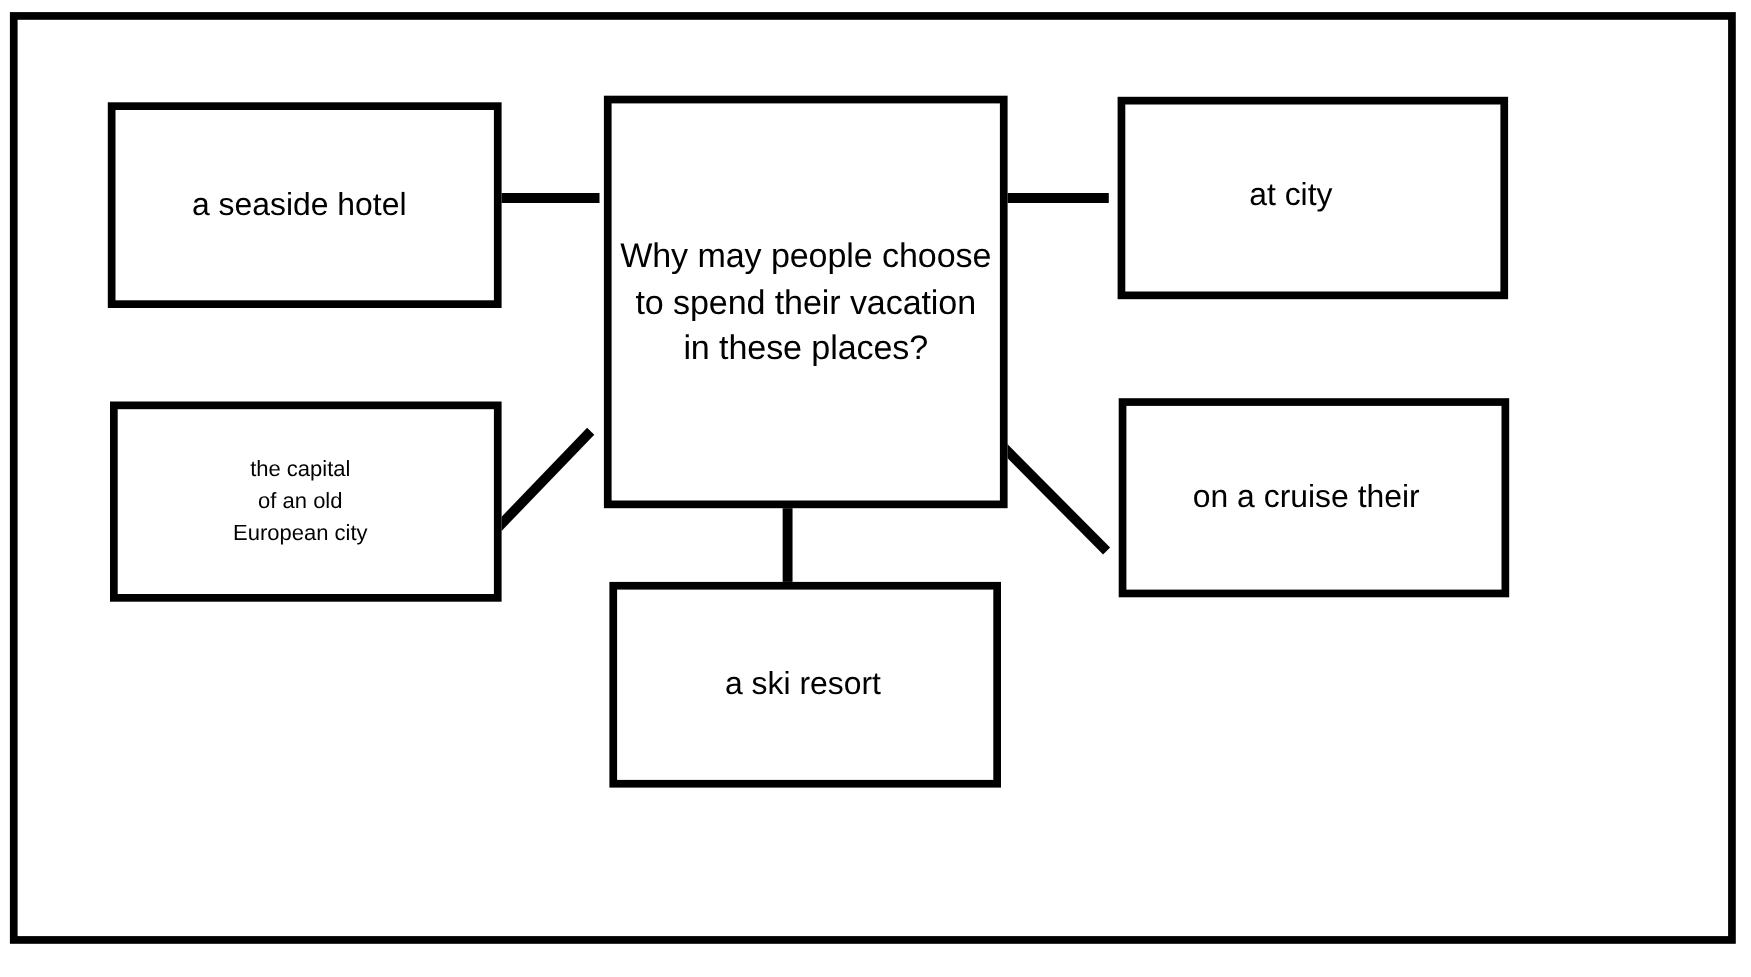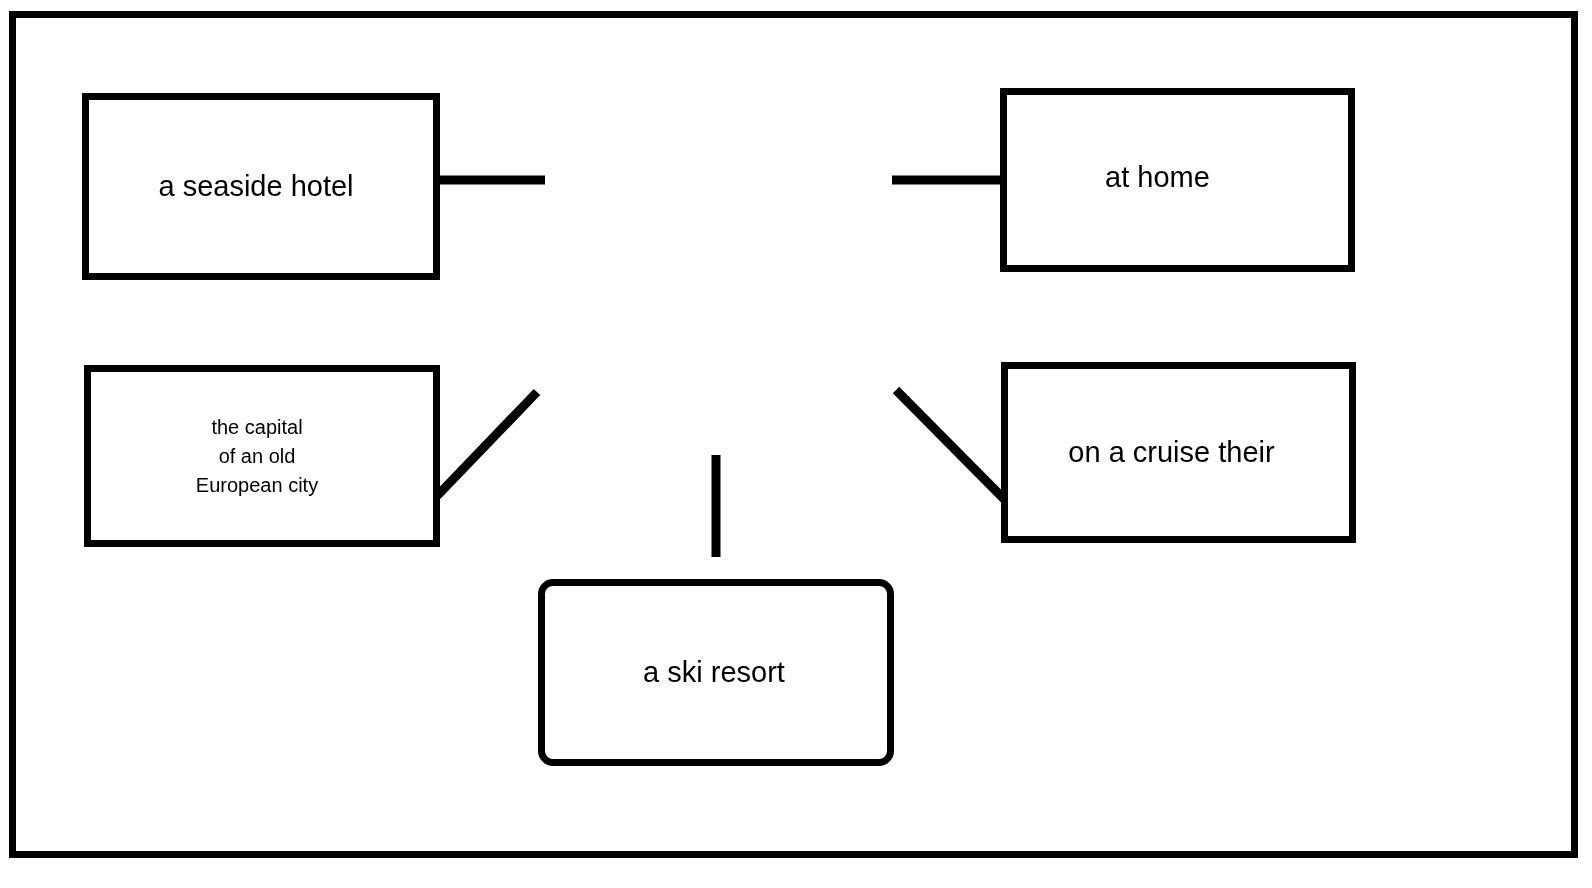--- a/index.html
+++ b/index.html
@@ -43,20 +43,21 @@
     position: absolute;
     box-sizing: border-box;
     border: 7px solid #000000;
     background: #ffffff;
     display: flex;
     align-items: center;
     justify-content: center;
     text-align: center;
     color: #000000;
     z-index: 5;
+    margin-left: 16px;
   }
   .node-label {
     display: block;
     white-space: pre-line;
     line-height: 1.33;
     color: #000000;
   }
   
   #node-center {
     left: 533px;  top: 87px;  width: 367px; height: 375px;
@@ -94,21 +95,21 @@
   }
   #node-cruise {
     left: 1001px; top: 362px; width: 355px; height: 181px;
   }
   #node-cruise .node-label {
     font-size: 29px;
     position: relative;
     left: -7px;
   }
   #node-ski {
-    left: 538px; top: 579px; width: 356px; height: 187px; border-radius: 15px;
+    left: 538px; top: 529px; width: 356px; height: 187px;
   }
   #node-ski .node-label {
     font-size: 29px;
     position: relative;
     left: -2px;
   }
 </style>
 </head>
 <body>
 
@@ -122,33 +123,38 @@
 
     <line x1="892" y1="180" x2="1008" y2="180" stroke="#000000" stroke-width="9" stroke-linecap="butt"></line>
 
     <line x1="537" y1="392" x2="437" y2="496" stroke="#000000" stroke-width="9" stroke-linecap="butt"></line>
 
     <line x1="896" y1="390" x2="1006" y2="501" stroke="#000000" stroke-width="9" stroke-linecap="butt"></line>
 
     <line x1="716" y1="455" x2="716" y2="557" stroke="#000000" stroke-width="9" stroke-linecap="butt"></line>
   </svg>
 
+  <div class="node" id="node-center">
+    <span class="node-label">Why may people choose
+to spend their vacation
+in these places?</span>
+  </div>
 
   <div class="node" id="node-seaside">
     <span class="node-label">a seaside hotel</span>
   </div>
 
   <div class="node" id="node-capital">
     <span class="node-label">the capital
 of an old
 European city</span>
   </div>
 
   <div class="node" id="node-athome">
-    <span class="node-label">at home</span>
+    <span class="node-label">at city</span>
   </div>
 
   <div class="node" id="node-cruise">
     <span class="node-label">on a cruise their</span>
   </div>
 
   <div class="node" id="node-ski">
     <span class="node-label">a ski resort</span>
   </div>
 

